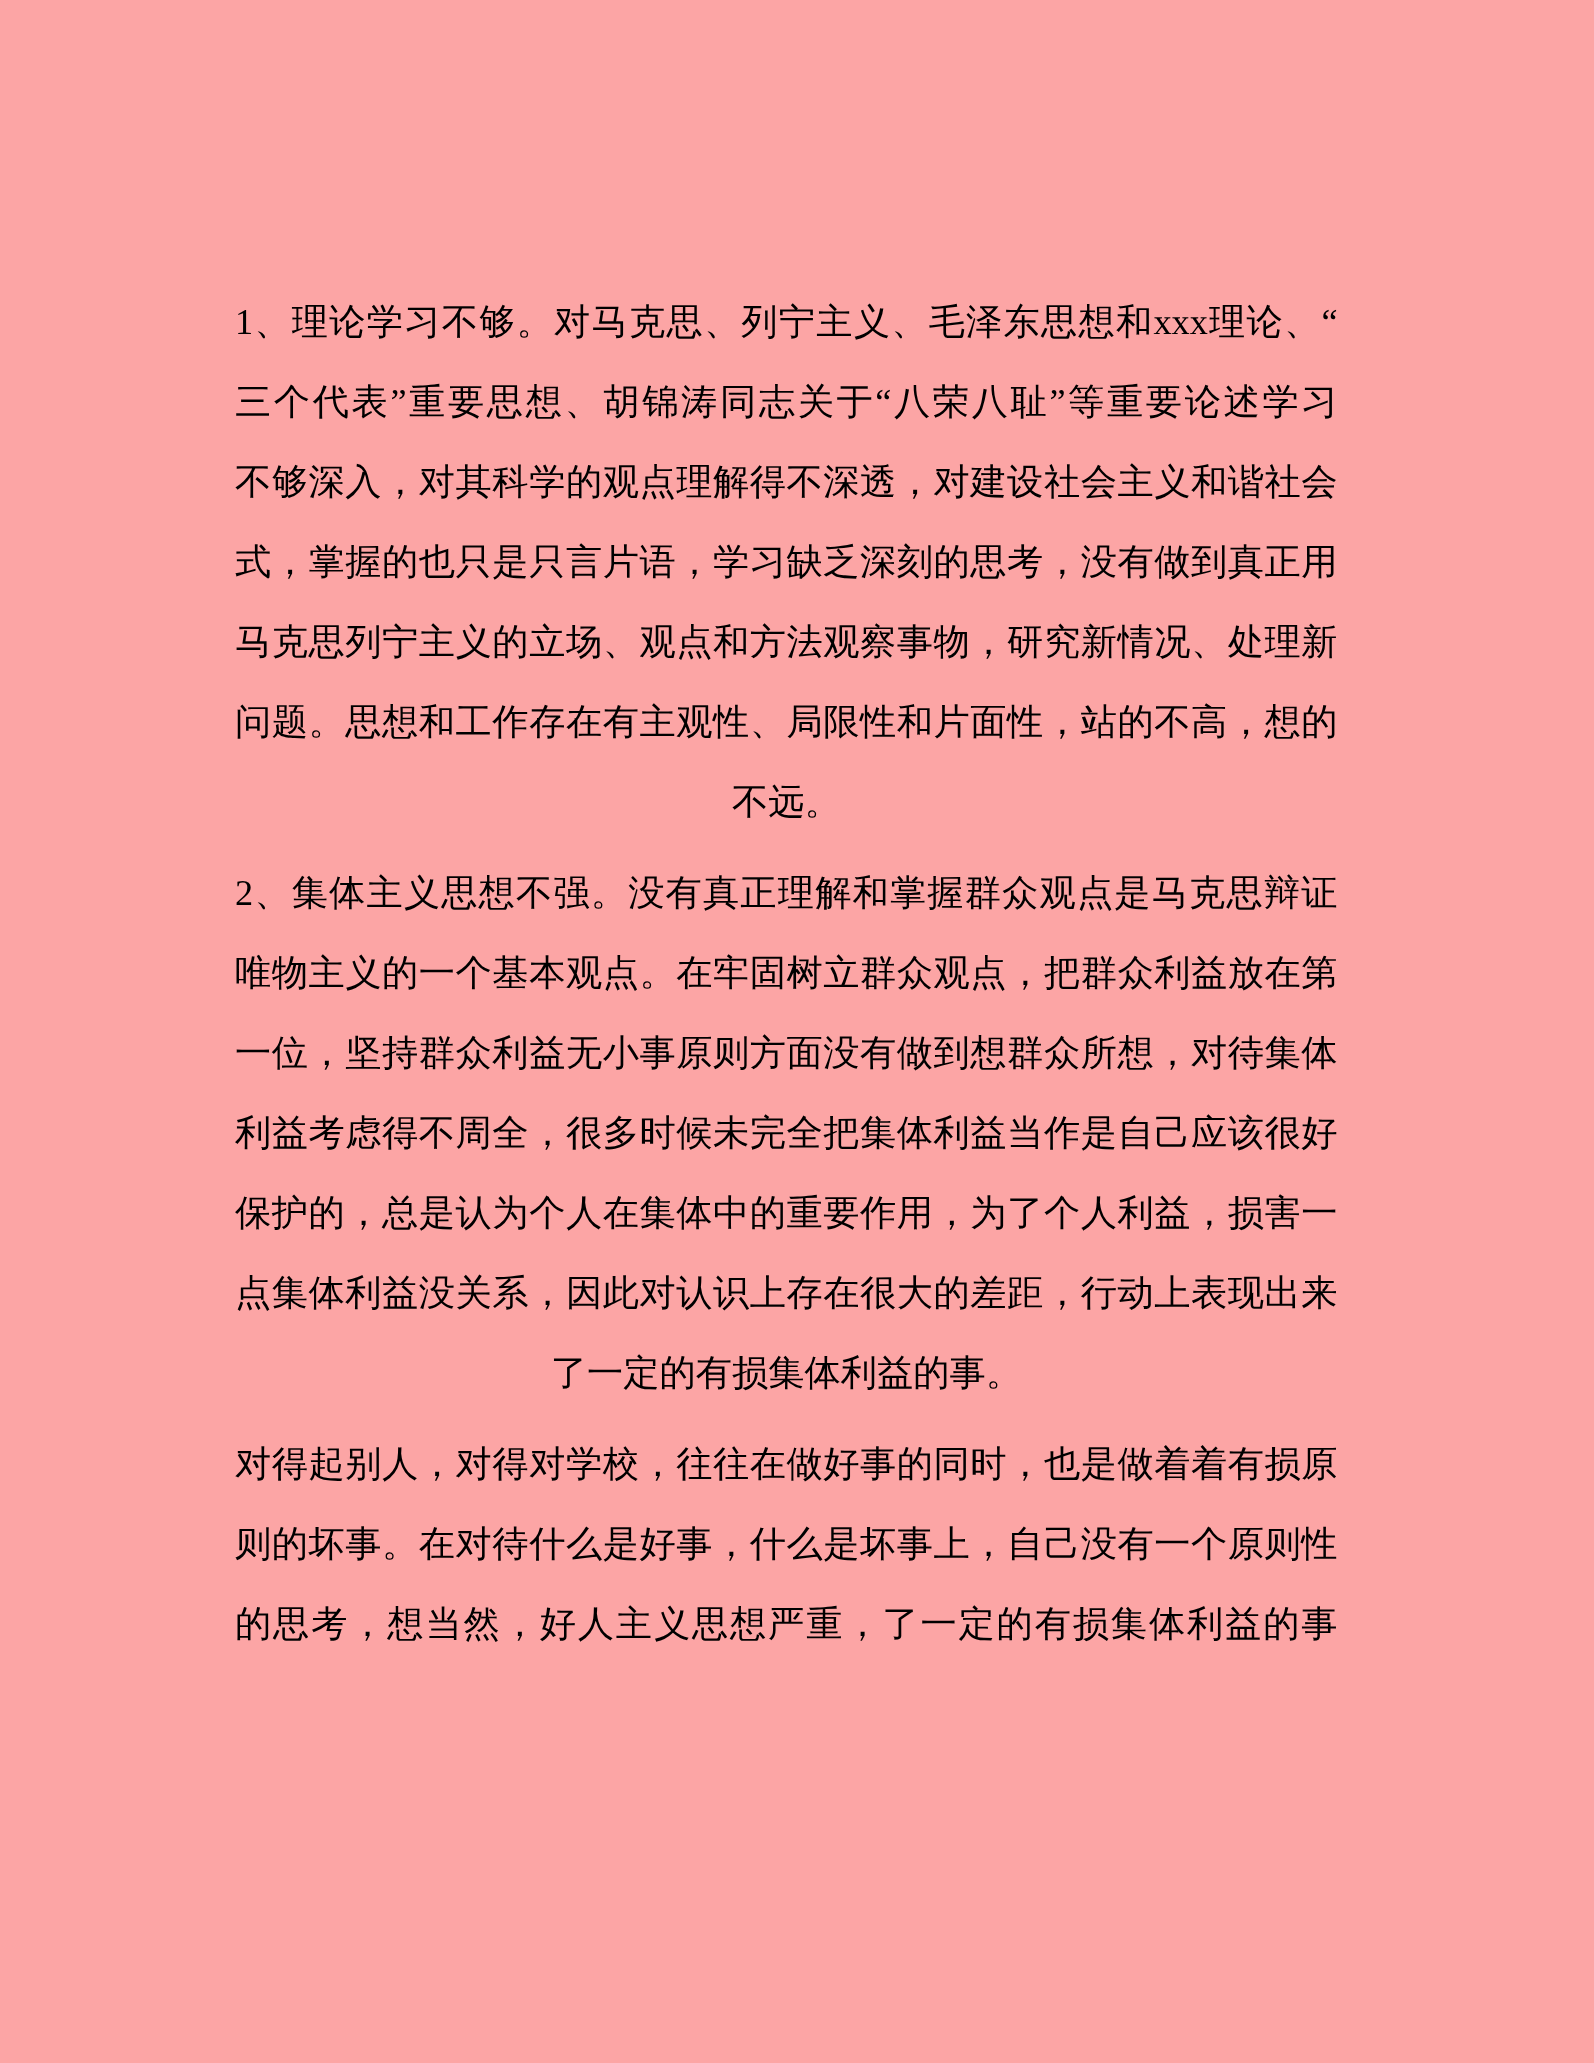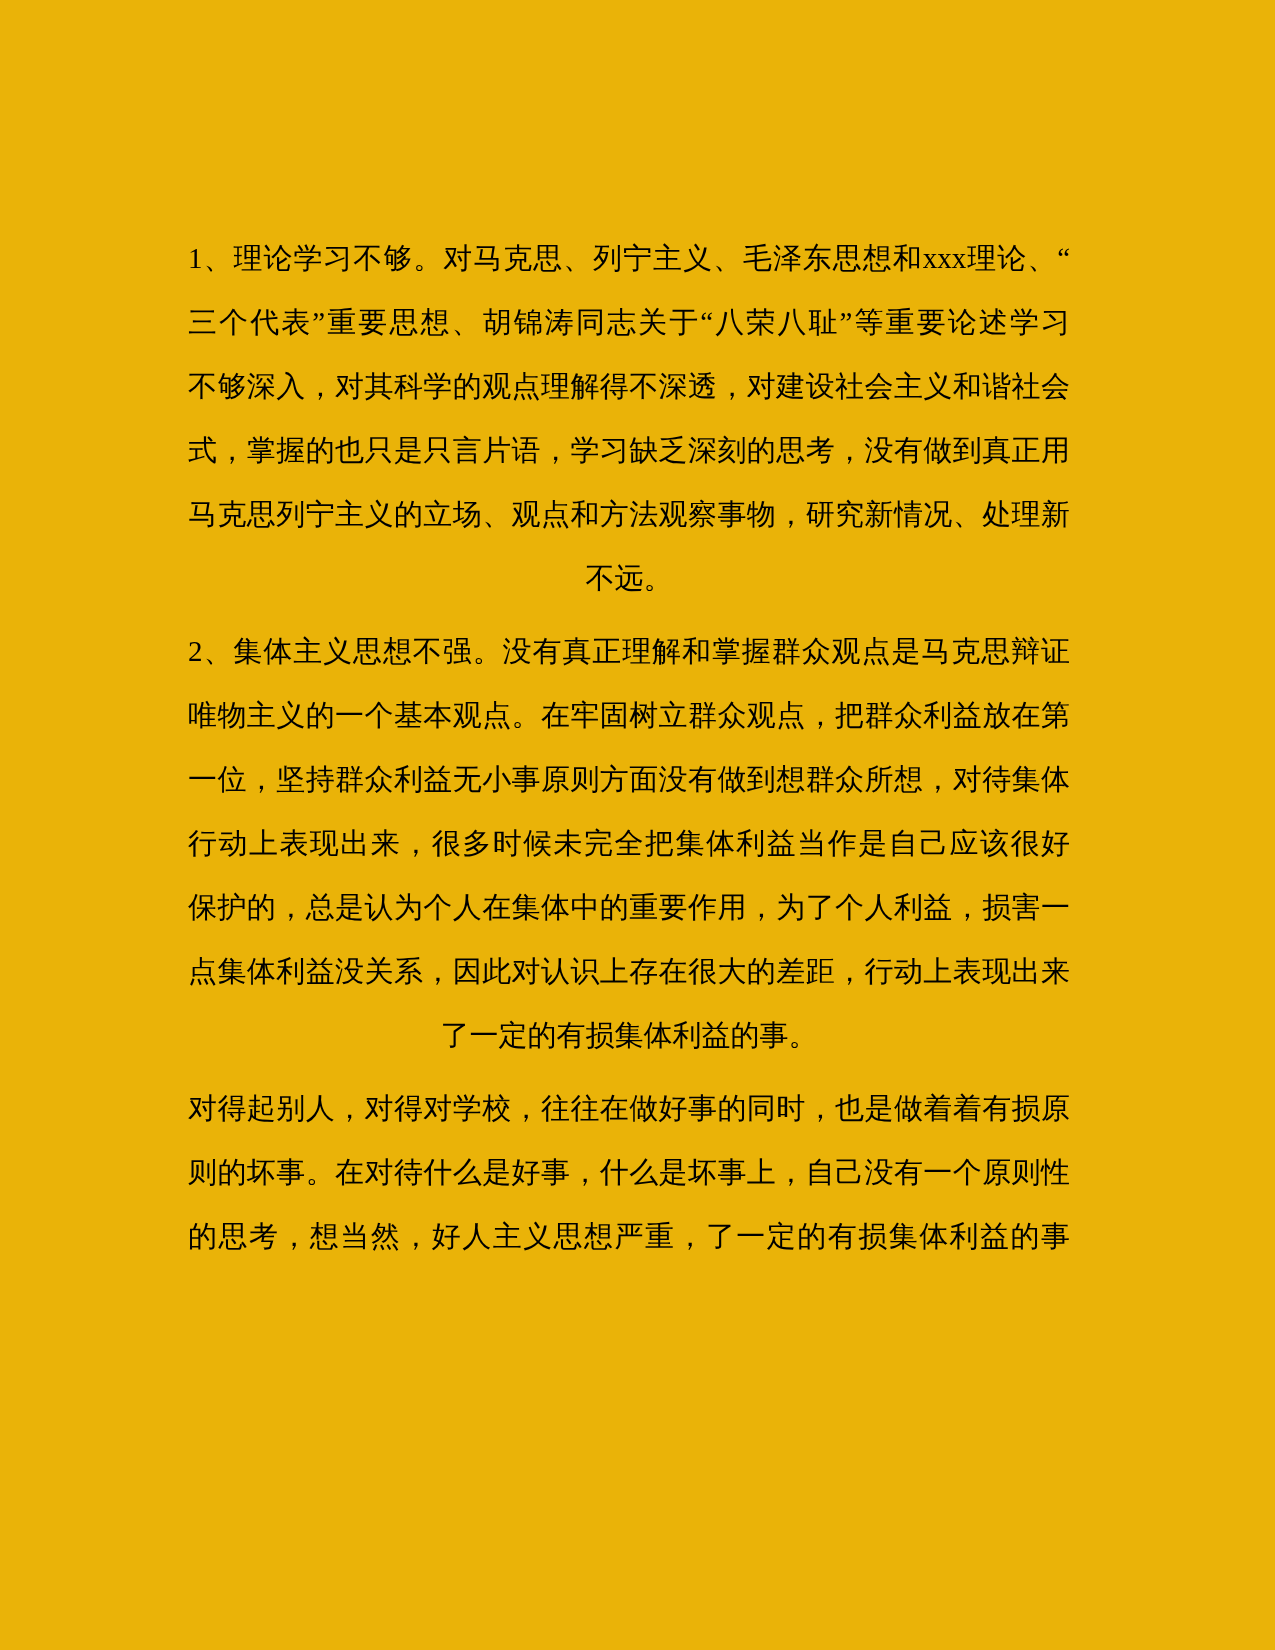--- a/index.html
+++ b/index.html
@@ -36,35 +36,36 @@
     color: #000000;
   }
   .text-line.last-line {
     text-align: center;
     text-align-last: auto;
   }
 </style>
 </head>
 <body>
 
-<div class="page" style="background: #eab308; color: rgb(0, 0, 0);">
+<div class="page" style="background: #fca5a5; color: rgb(0, 0, 0);">
   <div class="doc-body">
       <div class="paragraph">
         <div class="text-line">1、理论学习不够。对马克思、列宁主义、毛泽东思想和xxx理论、“</div>
         <div class="text-line">三个代表”重要思想、胡锦涛同志关于“八荣八耻”等重要论述学习</div>
         <div class="text-line">不够深入，对其科学的观点理解得不深透，对建设社会主义和谐社会</div>
         <div class="text-line">式，掌握的也只是只言片语，学习缺乏深刻的思考，没有做到真正用</div>
         <div class="text-line">马克思列宁主义的立场、观点和方法观察事物，研究新情况、处理新</div>
+        <div class="text-line">问题。思想和工作存在有主观性、局限性和片面性，站的不高，想的</div>
         <div class="text-line last-line">不远。</div>
       </div>
       <div class="paragraph">
         <div class="text-line">2、集体主义思想不强。没有真正理解和掌握群众观点是马克思辩证</div>
         <div class="text-line">唯物主义的一个基本观点。在牢固树立群众观点，把群众利益放在第</div>
         <div class="text-line">一位，坚持群众利益无小事原则方面没有做到想群众所想，对待集体</div>
-        <div class="text-line">行动上表现出来，很多时候未完全把集体利益当作是自己应该很好</div>
+        <div class="text-line">利益考虑得不周全，很多时候未完全把集体利益当作是自己应该很好</div>
         <div class="text-line">保护的，总是认为个人在集体中的重要作用，为了个人利益，损害一</div>
         <div class="text-line">点集体利益没关系，因此对认识上存在很大的差距，行动上表现出来</div>
         <div class="text-line last-line">了一定的有损集体利益的事。</div>
       </div>
       <div class="paragraph">
         <div class="text-line">对得起别人，对得对学校，往往在做好事的同时，也是做着着有损原</div>
         <div class="text-line">则的坏事。在对待什么是好事，什么是坏事上，自己没有一个原则性</div>
         <div class="text-line">的思考，想当然，好人主义思想严重，了一定的有损集体利益的事</div>
       </div>
     </div>

